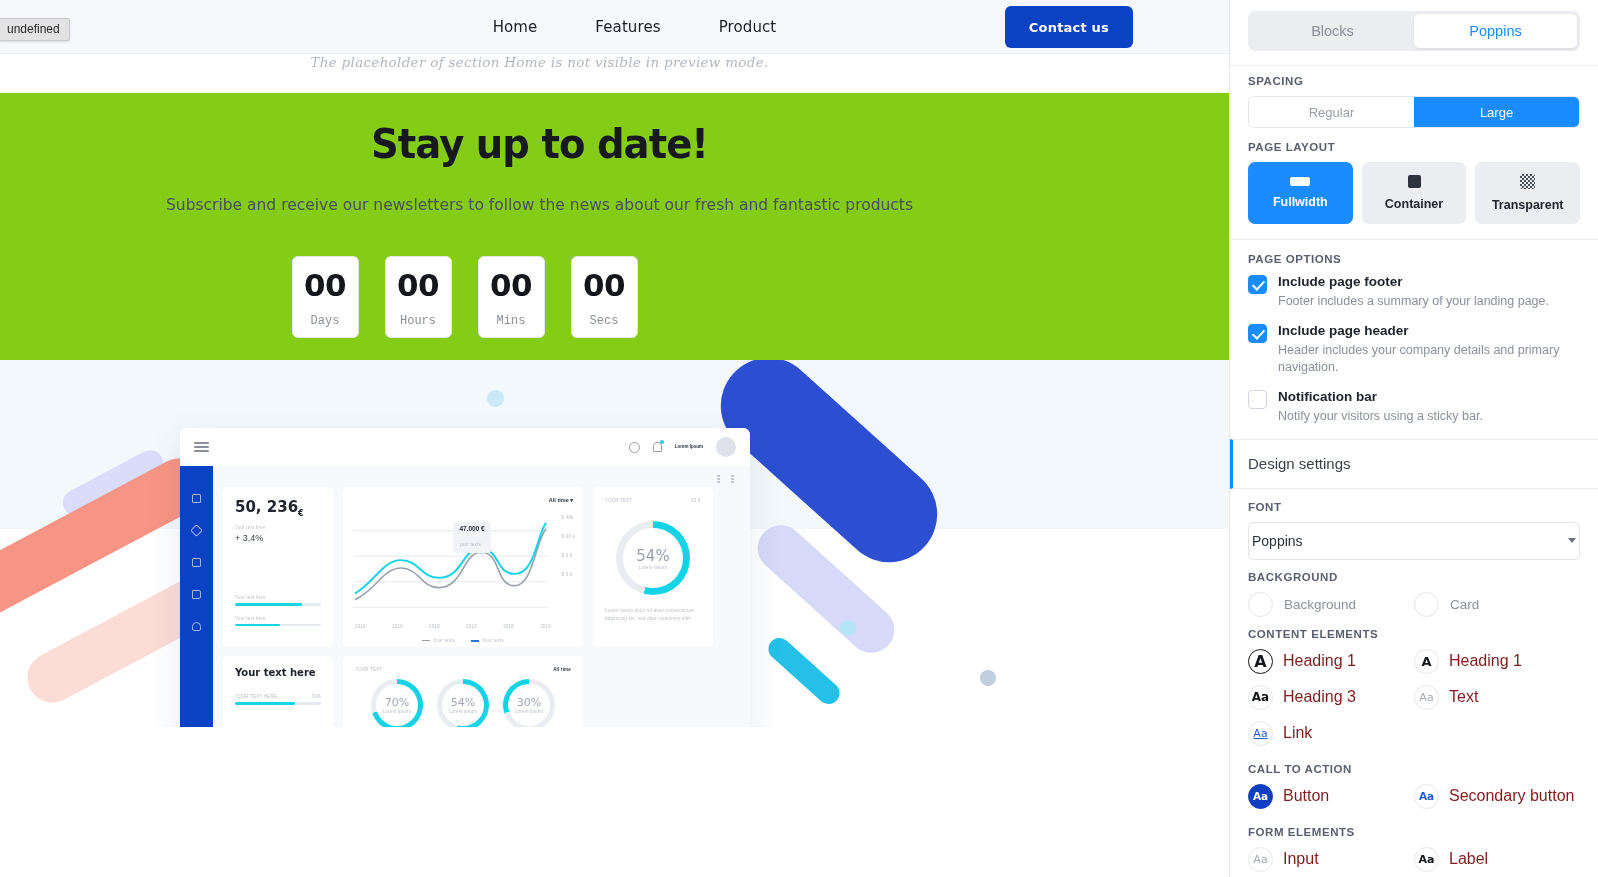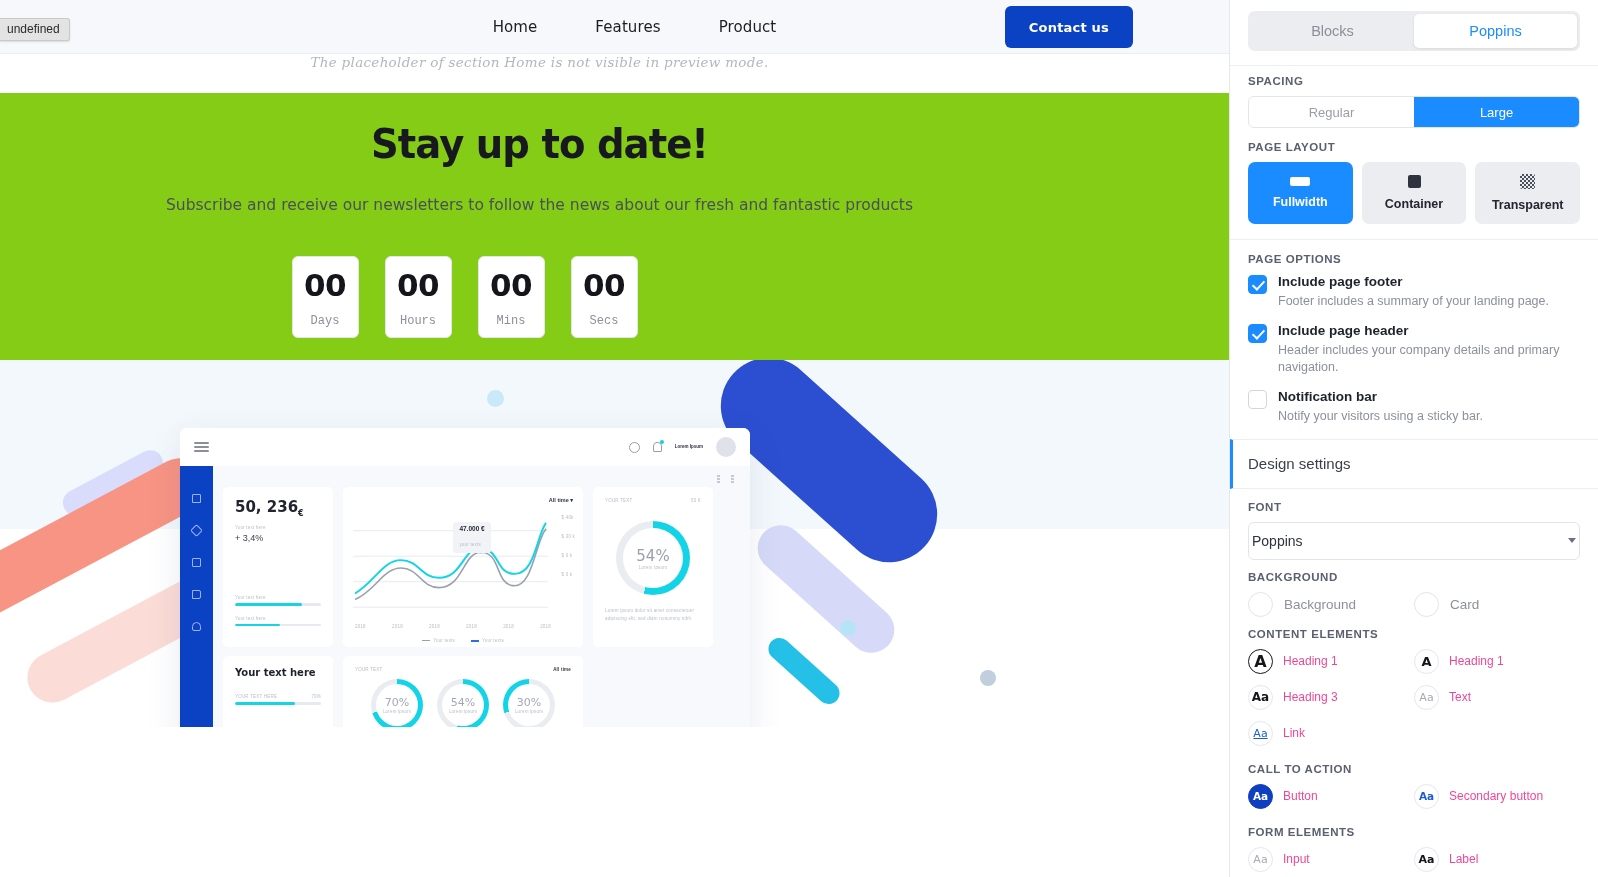--- a/index.html
+++ b/index.html
@@ -219,21 +219,21 @@
   .swatch { width: 25px; height: 25px; border-radius: 50%; border: 1.3px solid #e1e4ea; background: #fff; cursor: pointer; }
   .pair-lbl { font-size: 13.5px; color: #8d919c; }
 
   .el-row { display: flex; margin-bottom: 11px; }
   .el-row > div { flex: 1; display: flex; align-items: center; gap: 10px; }
   .el-ic {
     width: 25px; height: 25px; border-radius: 50%; border: 1.3px solid #e4e7ec;
     display: flex; align-items: center; justify-content: center; background: #fff;
     font-family: "DejaVu Sans", sans-serif; cursor: pointer; flex: 0 0 auto;
   }
-  .el-lbl { font-size: 12px; color: #ec4899; }
+  .el-lbl { font-size: 16px; color: #7f1d1d; }
   .el-ic.h1 { border-color: #14161c; font-size: 16px; font-weight: bold; color: #14161c; }
   .el-ic.h2 { font-size: 13px; font-weight: bold; color: #14161c; }
   .el-ic.h3 { font-size: 12px; font-weight: bold; color: #14161c; }
   .el-ic.txt { font-size: 11px; color: #a6aab4; }
   .el-ic.lnk { font-size: 11px; color: #1a5fd6; text-decoration: underline; }
   .el-ic.btn { background: #0d3fc0; border-color: #0d3fc0; color: #fff; font-size: 10.5px; font-weight: bold; }
   .el-ic.btn2 { color: #1a5fd6; font-size: 10.5px; font-weight: bold; }
   .el-ic.inp { font-size: 11px; color: #a6aab4; }
   .el-ic.lab { font-size: 11px; color: #14161c; font-weight: bold; }
 </style>

